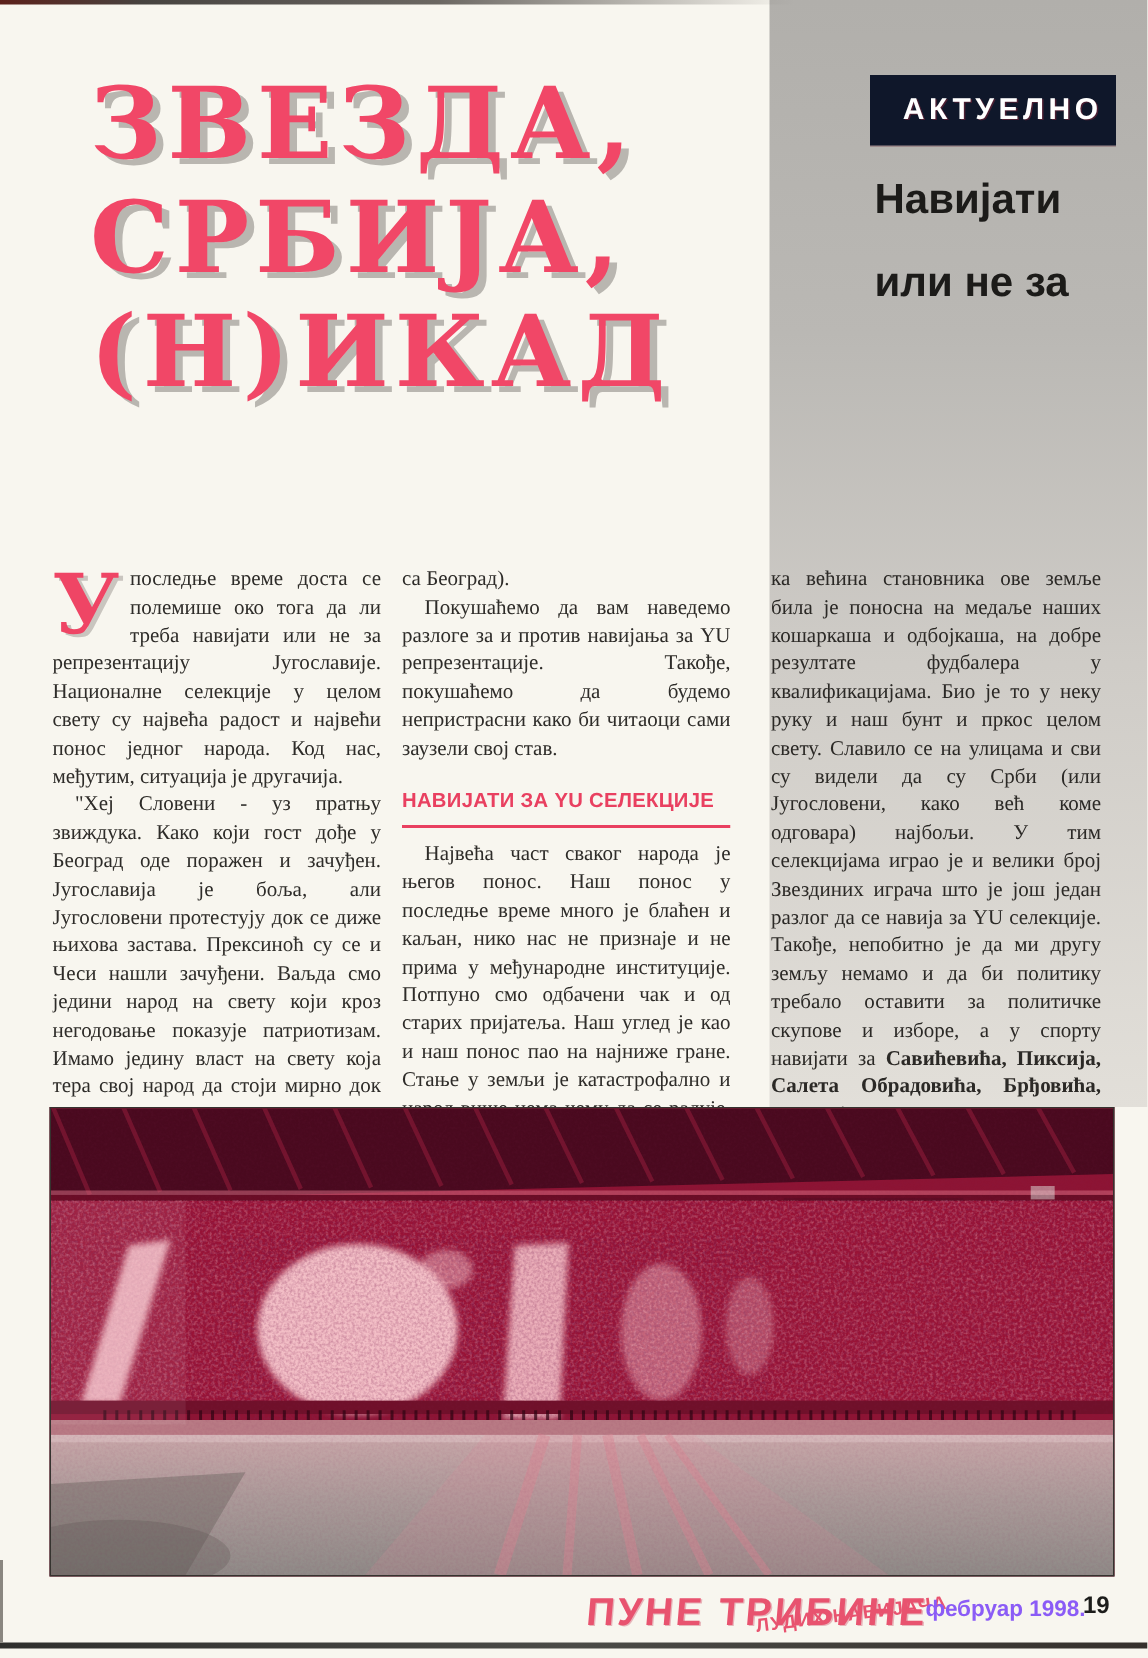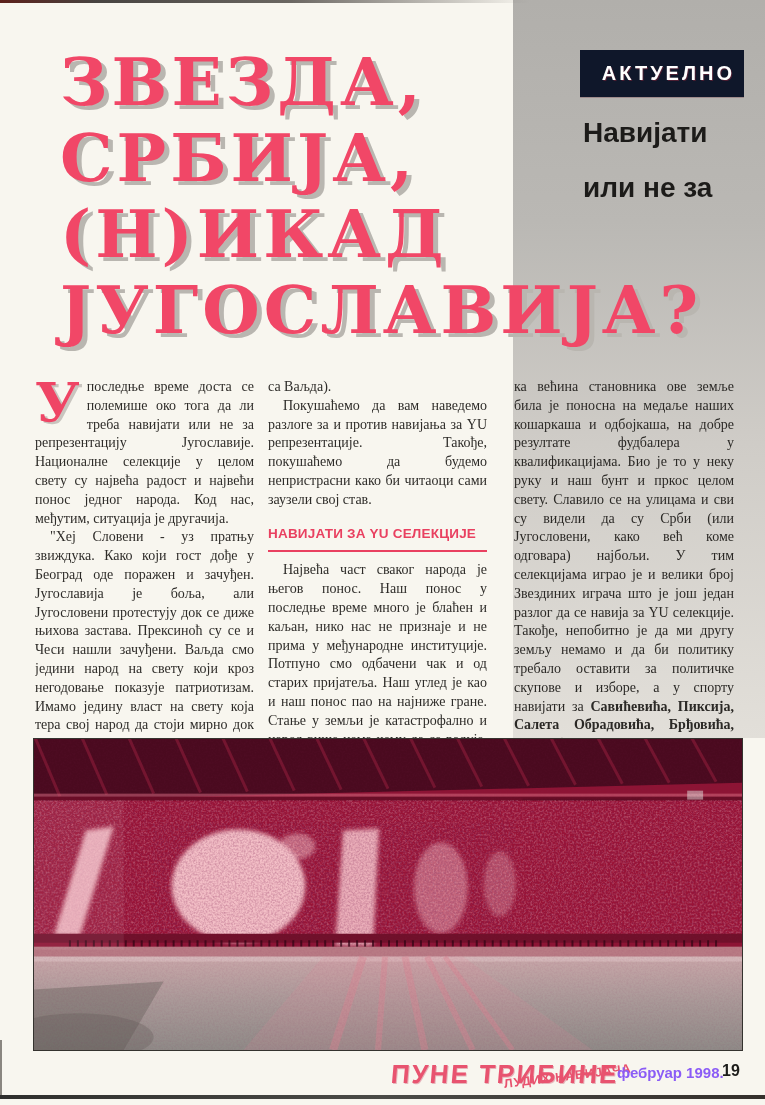--- a/index.html
+++ b/index.html
@@ -69,39 +69,38 @@
 </head>
 <body>
 
 <div class="gray-panel"></div>
 <div class="top-edge"></div>
 
 <div class="title">
   <div class="t-line">ЗВЕЗДА,</div>
   <div class="t-line">СРБИЈА,</div>
   <div class="t-line">(Н)ИКАД</div>
-  <div class="t-line">ЈУГОСЛАВИЈА?</div>
 </div>
 
 <div class="badge">
   <span class="badge-label">АКТУЕЛНО</span>
 </div>
 
 <div class="subtitle">
   <div class="subtitle-line">Навијати</div>
   <div class="subtitle-line">или не за</div>
 </div>
 
 <div class="col" id="col1">
   <p><span class="dropcap">У</span><span>последње време доста се полемише око тога да ли треба навијати или не за репрезентацију Југославије. Националне селекције у целом свету су највећа радост и највећи понос једног народа. Код нас, међутим, ситуација је другачија.</span></p>
   <p class="ind">"Хеј Словени - уз пратњу звиждука. Како који гост дође у Београд оде поражен и зачуђен. Југославија је боља, али Југословени протестују док се диже њихова застава. Прексиноћ су се и Чеси нашли зачуђени. Ваљда смо једини народ на свету који кроз негодовање показује патриотизам. Имамо једину власт на свету која тера свој народ да стоји мирно док чете "марширају на Дрину". Није могло али неће ни "оно ваше"... Боже има ли правде". (из дневног часописа "Блиц" после утакмице</p>
 </div>
 
 <div class="col" id="col2">
-  <p>са Ваљда).</p>
+  <p>са Београд).</p>
   <p class="ind">Покушаћемо да вам наведемо разлоге за и против навијања за YU репрезентације. Такође, покушаћемо да будемо непристрасни како би читаоци сами заузели свој став.</p>
   <div class="sec-head">НАВИЈАТИ ЗА YU СЕЛЕКЦИЈЕ</div>
   <p class="ind">Највећа част сваког народа је његов понос. Наш понос у последње време много је блаћен и каљан, нико нас не признаје и не прима у међународне институције. Потпуно смо одбачени чак и од старих пријатеља. Наш углед је као и наш понос пао на најниже гране. Стање у земљи је катастрофално и народ више нема чему да се радује. Једино што нам је остало да свет по нечему позитивном чује за нас је спорт. Вели-</p>
 </div>
 
 <div class="col" id="col3">
   <p><span>ка већина становника ове земље била је поносна на медаље наших кошаркаша и одбојкаша, на добре резултате фудбалера у квалификацијама. Био је то у неку руку и наш бунт и пркос целом свету. Славило се на улицама и сви су видели да су Срби (или Југословени, како већ коме одговара) најбољи. У тим селекцијама играо је и велики број Звездиних играча што је још један разлог да се навија за YU селекције. Такође, непобитно је да ми другу земљу немамо и да би политику требало оставити за политичке скупове и изборе, а у спорту навијати за </span><b>Савићевића, Пиксија, Салета Обрадовића, Брђовића, Бутулију...</b></p>
 
 </div>
 

